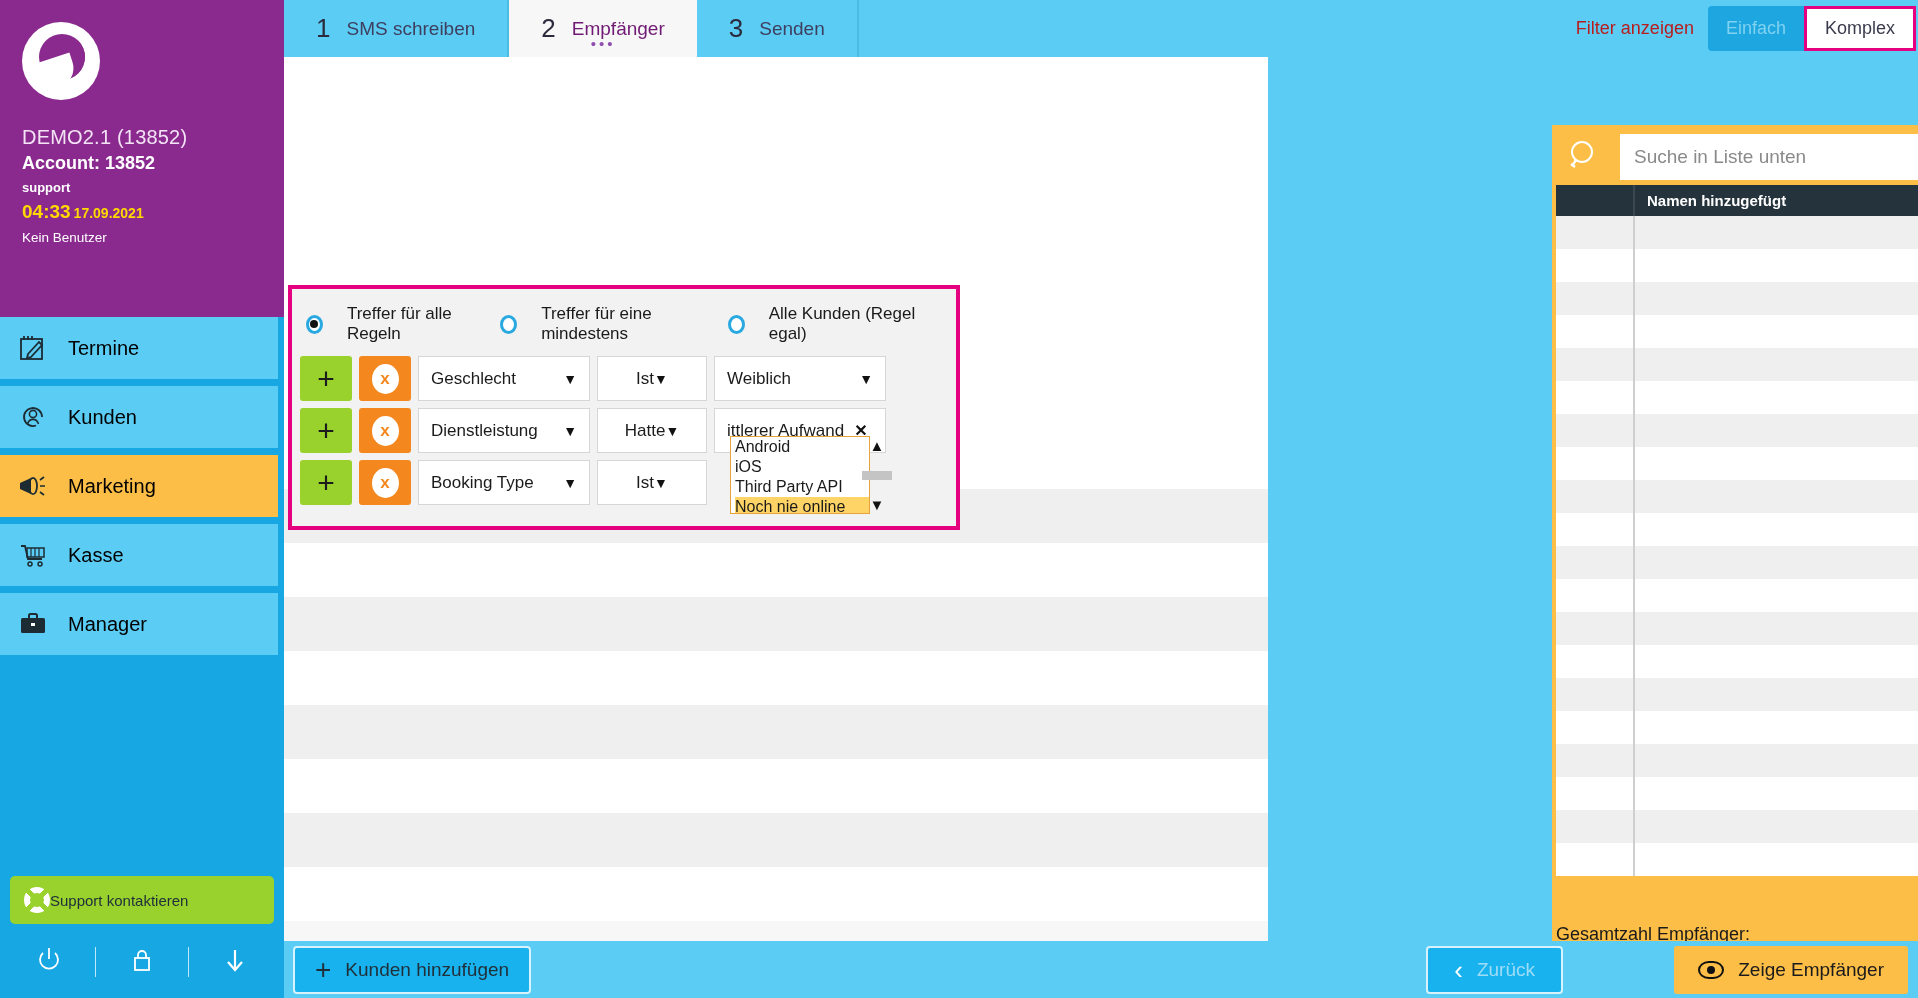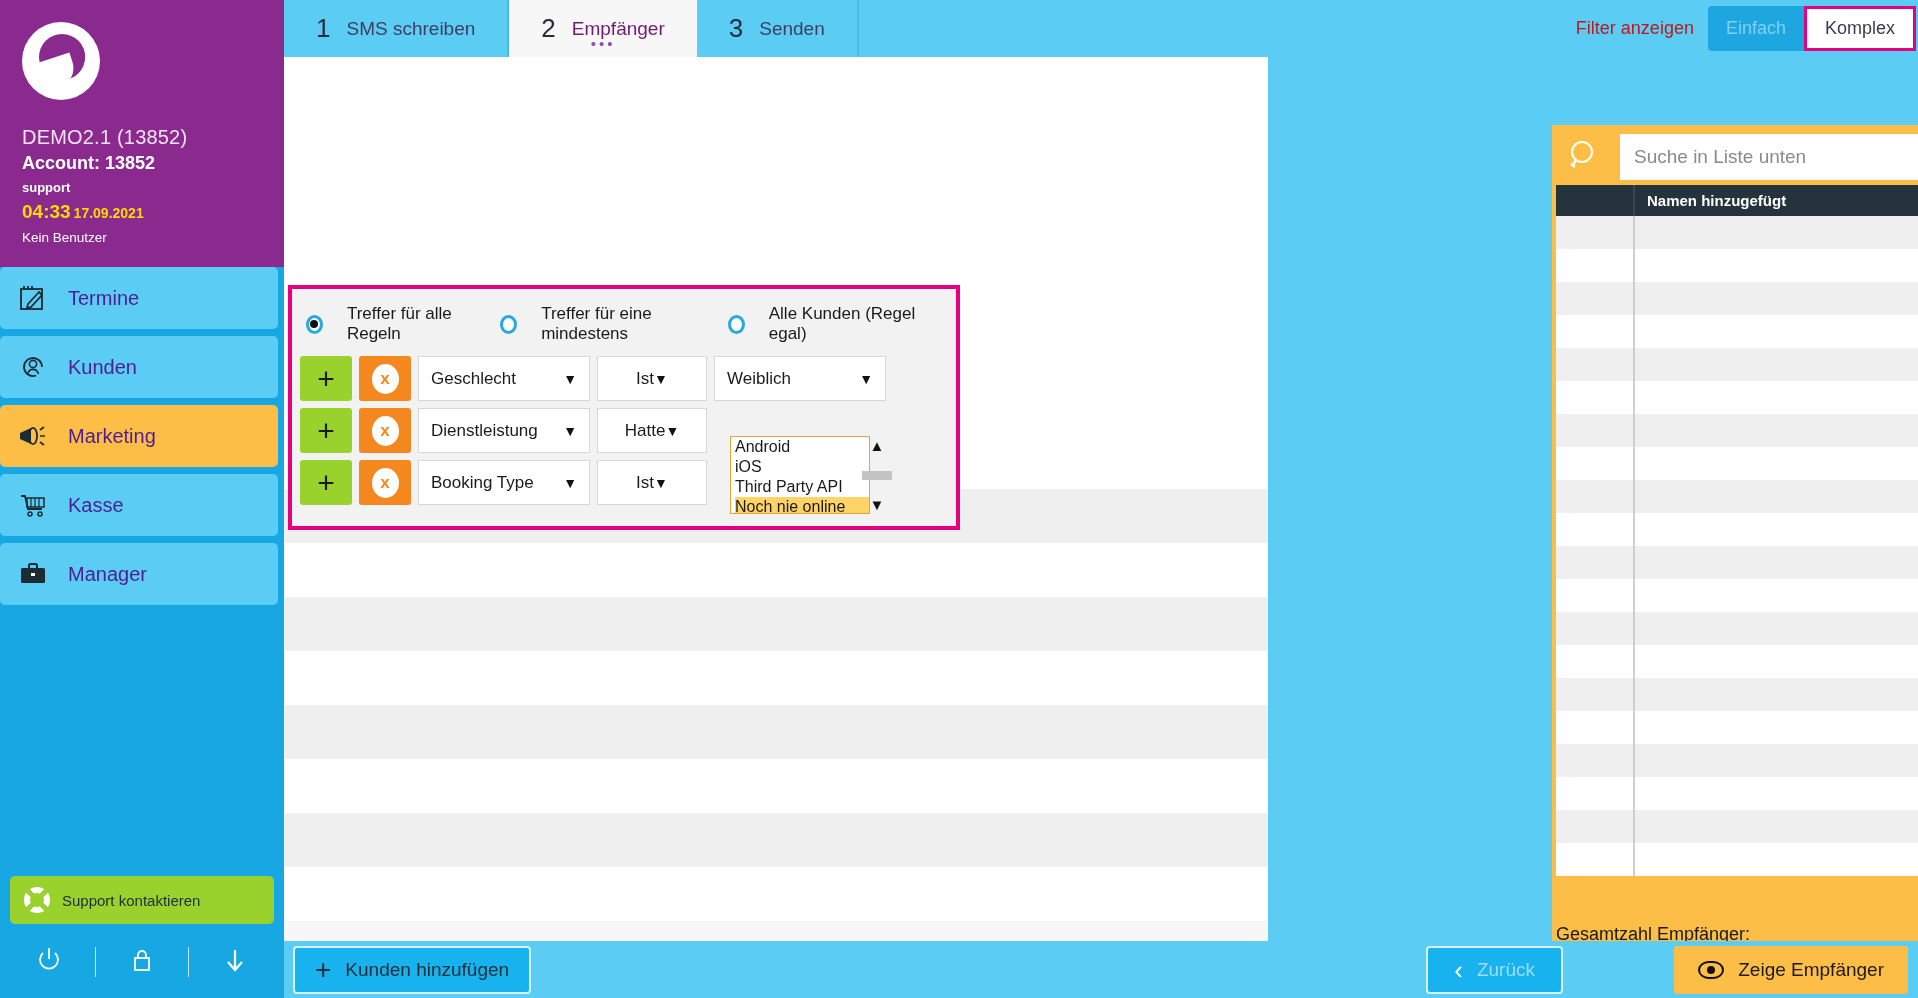--- a/index.html
+++ b/index.html
@@ -13,21 +13,21 @@
 
   
   .sidebar {
     position: absolute; left: 0; top: 0;
     width: 284px; height: 998px;
     background: #17a8e3;
     display: flex; flex-direction: column;
   }
   .brand {
     background: #8a2a8f;
-    height: 267px;
+    height: 317px;
     padding: 14px 28px 0 22px;
     position: relative;
   }
   .logo {
     width: 78px; height: 78px; border-radius: 50%;
     background: #ffffff;
     position: relative; overflow: hidden;
     margin-top: 8px;
   }
   .logo::before {
@@ -49,38 +49,38 @@
   .bl2 { color: #ffffff; font-size: 18px; font-weight: bold; margin-top: 4px; }
   .bl3 { color: #ffffff; font-size: 13px; font-weight: bold; margin-top: 6px; }
   .bl4 { margin-top: 6px; }
   .bl4 .time { color: #ffd900; font-size: 19px; font-weight: bold; }
   .bl4 .date { color: #ffd900; font-size: 14px; font-weight: bold; margin-left: 3px; }
   .bl5 { color: #ffffff; font-size: 13.5px; margin-top: 7px; }
 
   .nav { padding: 0; }
   .nav-item {
     height: 62px; margin: 0 0 7px 0;
-    background: #5bcdf5; color: #4c1d95;
+    background: #5bcdf5; color: #000000;
     display: flex; align-items: center;
     padding-left: 14px; gap: 16px;
-    border-radius: 5px;
+    border-radius: 0;
     width: 278px;
     font-size: 20px;
   }
   .nav-item.active { background: #fcbe46; }
   .nav-ico { width: 38px; height: 34px; display: flex; align-items: center; justify-content: center; }
   .nav-ico svg { display: block; }
 
   .nav-spacer { flex: 1 1 auto; }
 
   .support-btn {
     margin: 0 10px 12px 10px;
     height: 48px; background: #9ad22d;
     border-radius: 5px;
-    display: flex; align-items: center; gap: 12px;
+    display: flex; align-items: center; gap: 0;
     padding-left: 14px;
     color: #20303a; font-size: 15px;
   }
   .life-ring {
     width: 26px; height: 26px; border-radius: 50%;
     border: 6px solid #ffffff; position: relative;
   }
   .life-ring::after{
     content:""; position:absolute; inset:-6px;
     background:
@@ -500,20 +500,24 @@
             <span class="x-circle">x</span>
           </div>
           <div class="field f-attr">
             <span>Dienstleistung</span>
             <span class="caret">▼</span>
           </div>
           <div class="field f-op">
             <span>Hatte</span>
             <span class="caret">▼</span>
           </div>
+          <div class="field f-val tag">
+            <span>ittlerer Aufwand</span>
+            <span class="tag-x">✕</span>
+          </div>
         </div>
 
         <div class="rule-row">
           <div class="btn-sq btn-add">
             <span class="plus">+</span>
           </div>
           <div class="btn-sq btn-del">
             <span class="x-circle">x</span>
           </div>
           <div class="field f-attr">

